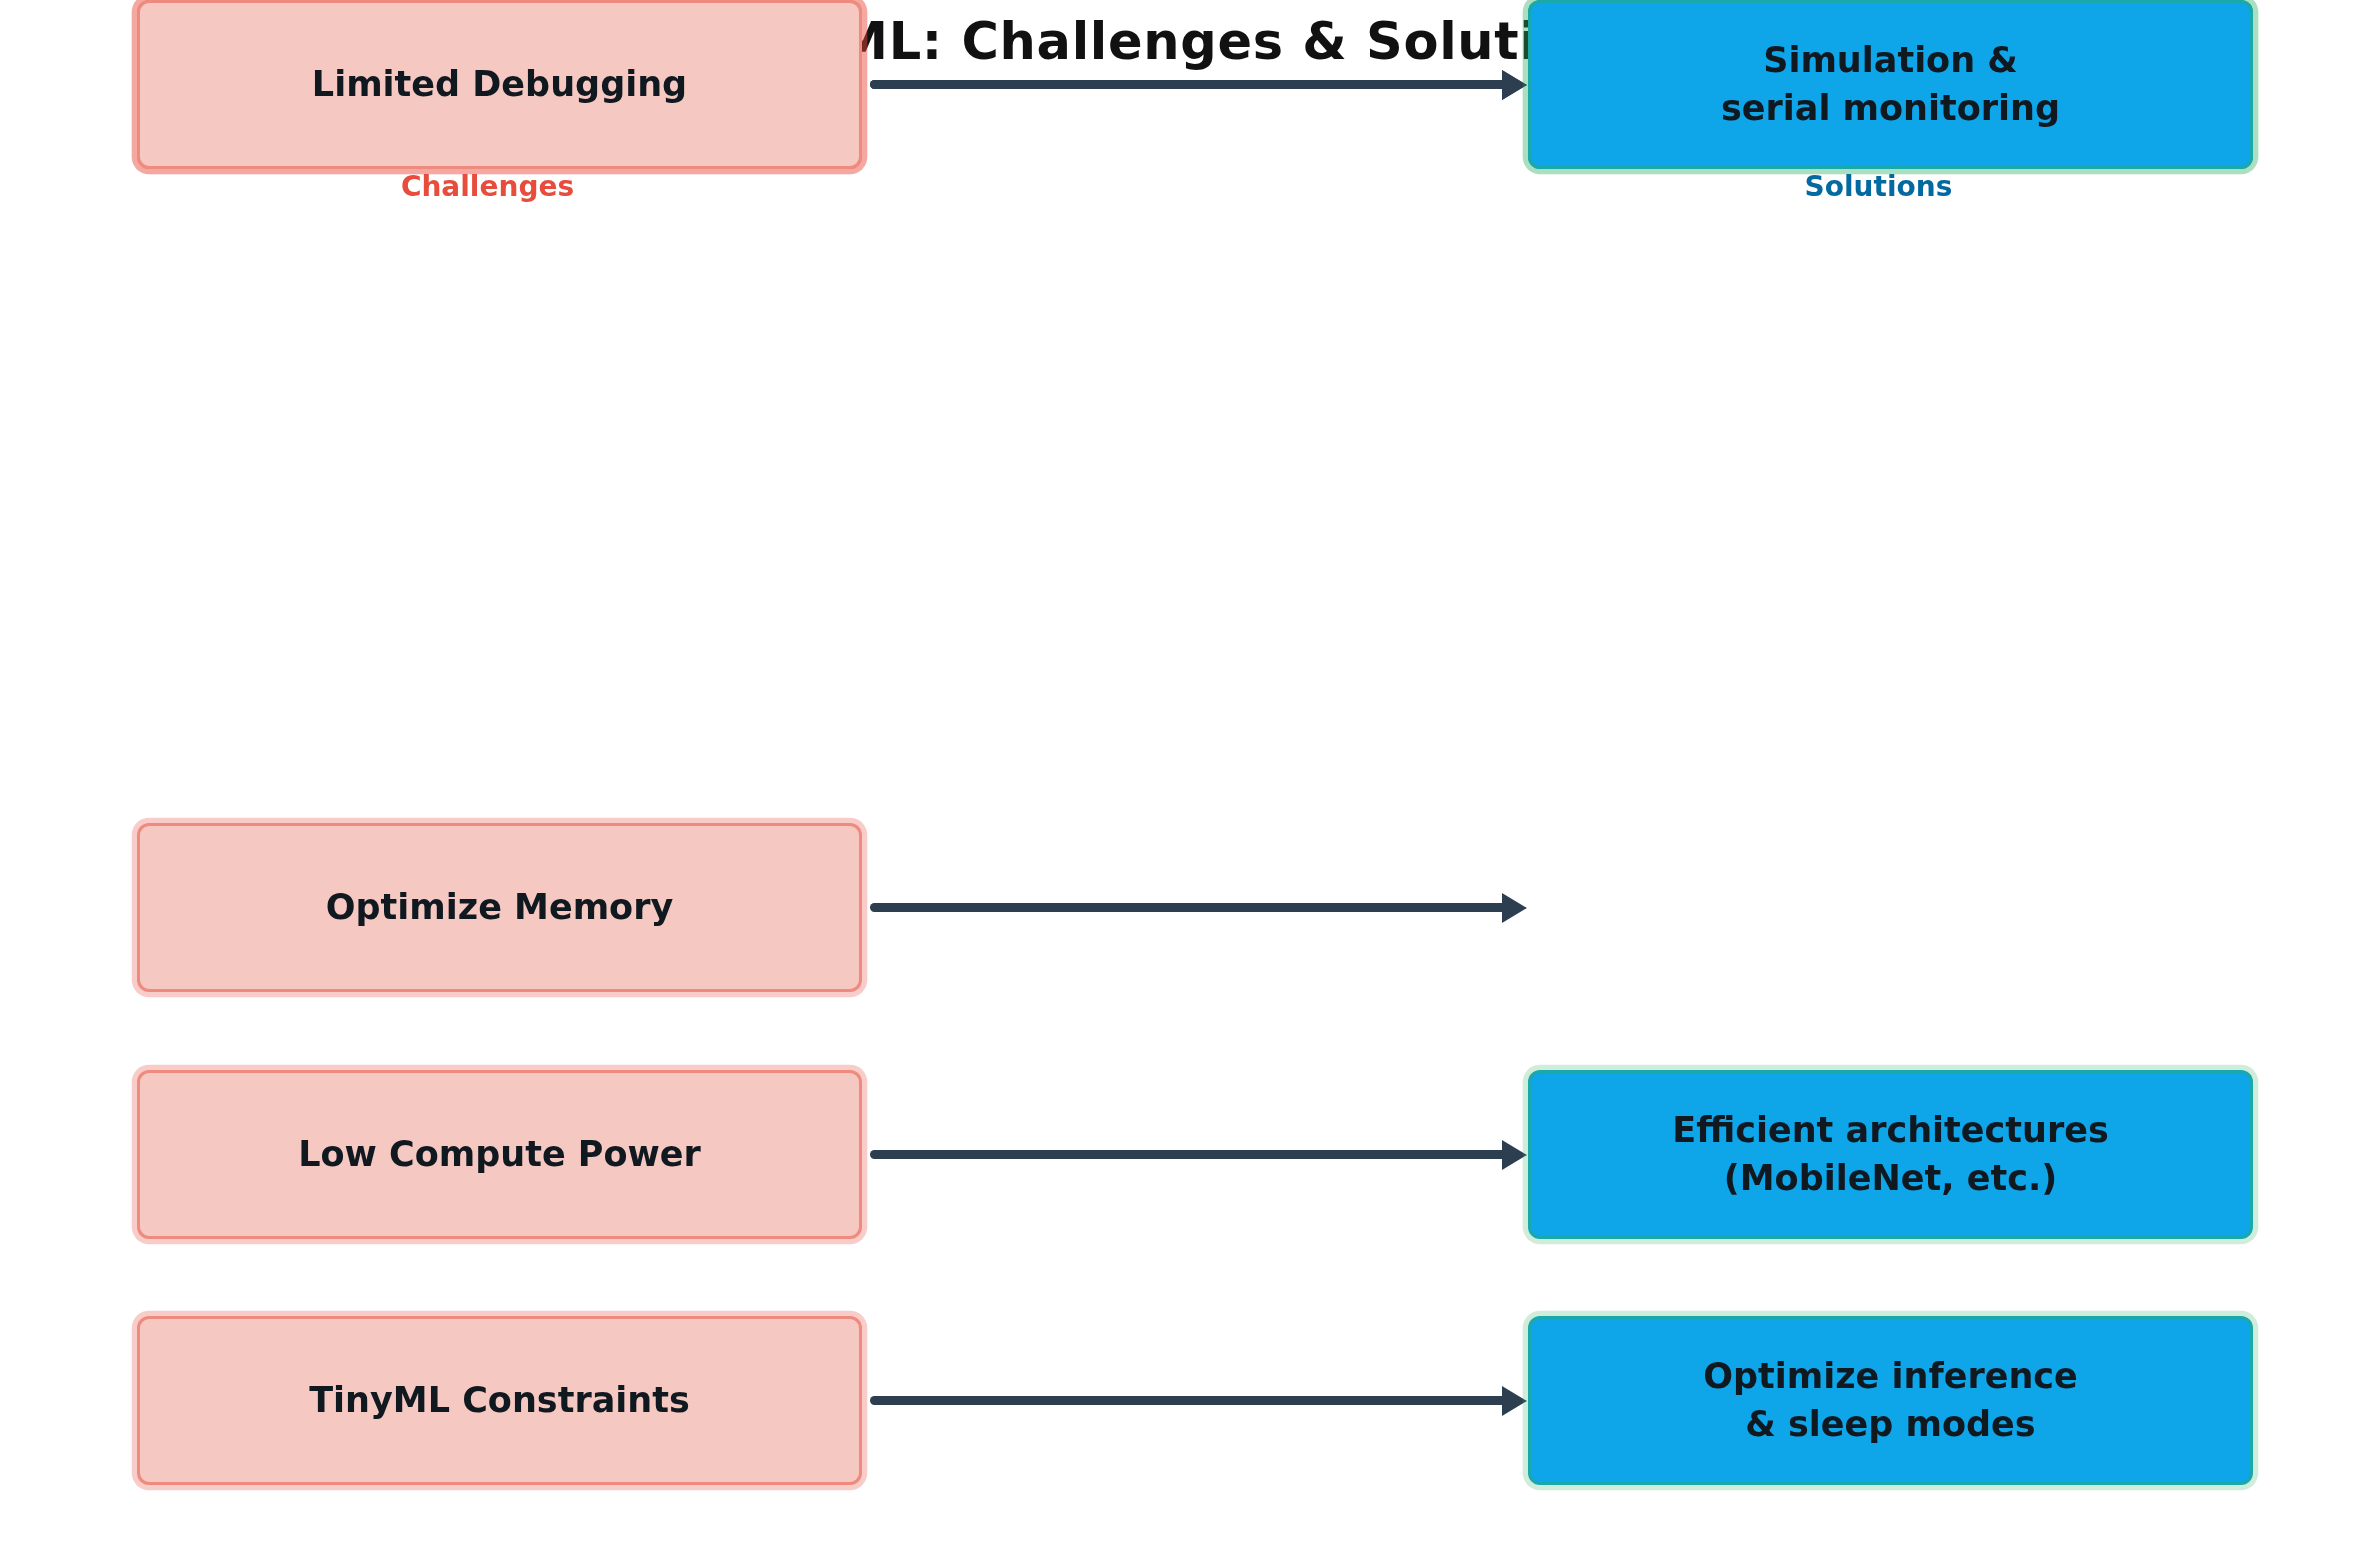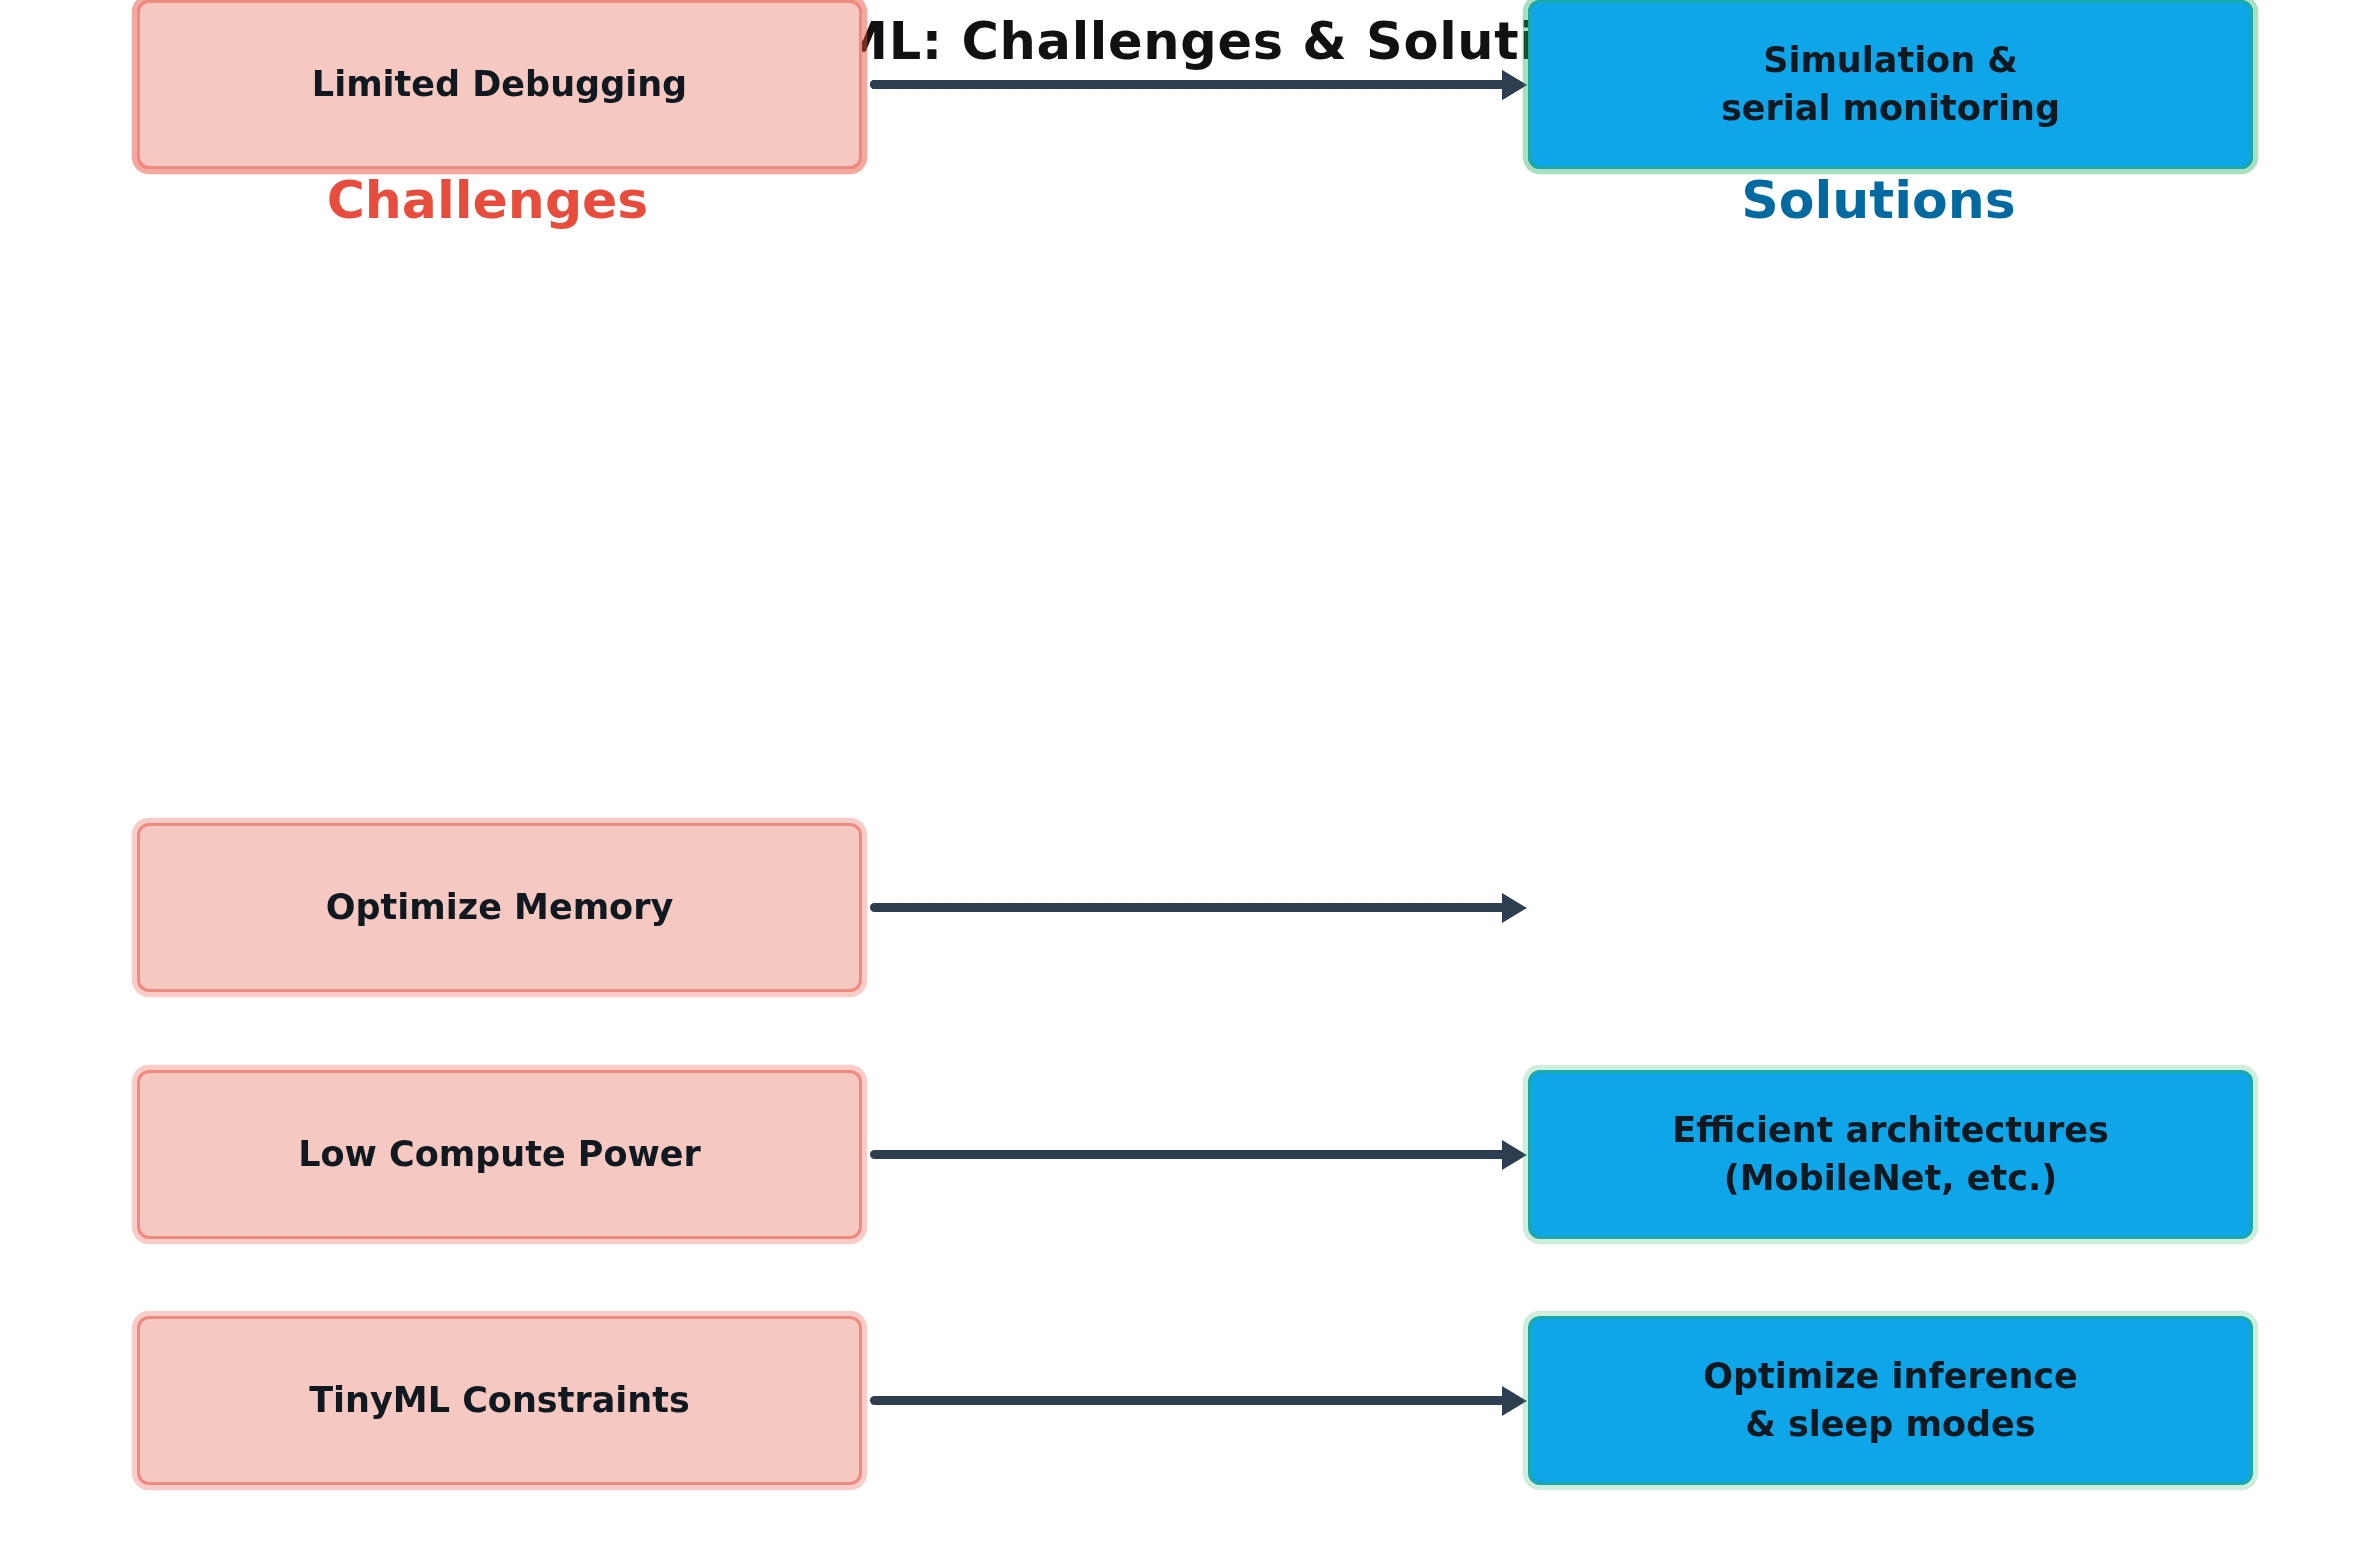--- a/index.html
+++ b/index.html
@@ -29,21 +29,21 @@
     color: #111111;
     letter-spacing: 0.7px;
   }
 
   
   .col-header {
     position: absolute;
     top: 170px;
     width: 725px;
     text-align: center;
-    font-size: 52px;
+    font-size: 28px;
     font-weight: 700;
   }
   .col-header.challenges { left: 125px;  color: #e74c3c; }
   .col-header.solutions  { left: 1516px; color: #0369a1; }
 
   
   .row {
     position: absolute;
     left: 0;
     width: 2001px;

